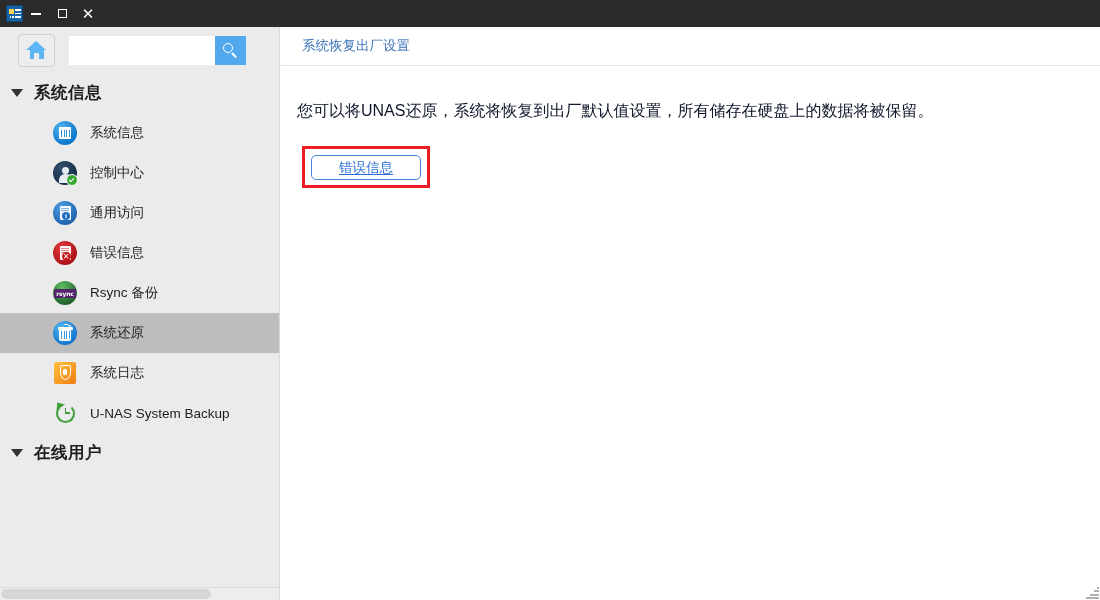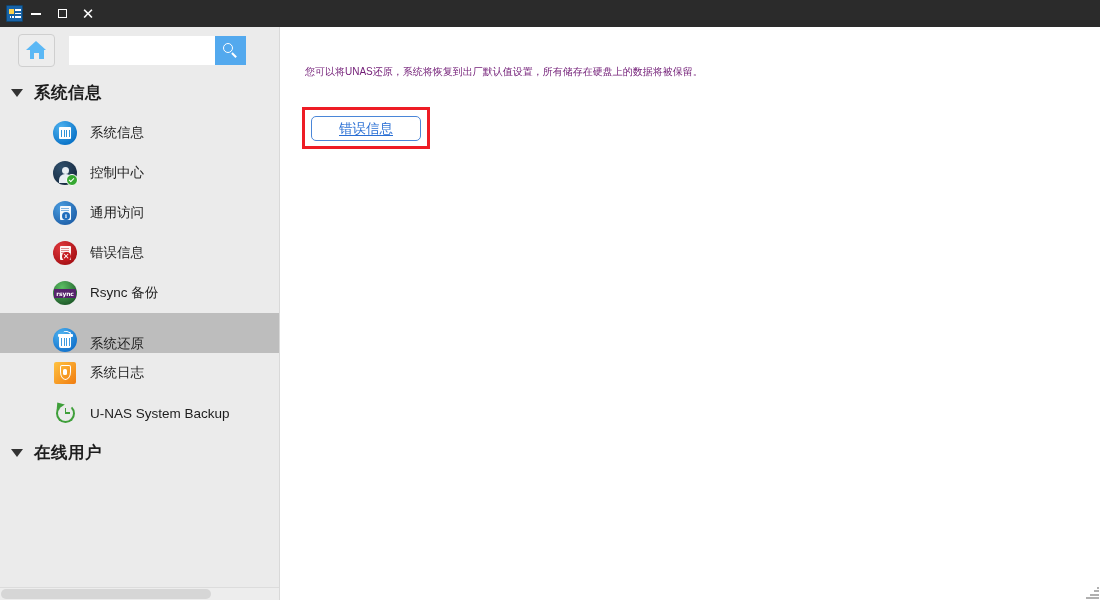--- a/index.html
+++ b/index.html
@@ -249,21 +249,20 @@
   .nav-item {
     display: flex;
     align-items: center;
     height: 40px;
     padding-left: 52px;
     box-sizing: border-box;
     cursor: default;
   }
   .nav-item.selected {
     background: #bdbdbd;
-    align-items: flex-end;
   }
   .nav-icon {
     width: 26px;
     height: 26px;
     flex: 0 0 auto;
     position: relative;
     margin-right: 12px;
   }
   .nav-label {
     font-size: 13.5px;
@@ -594,23 +593,23 @@
   }
   .main-header .title {
     color: #3b73b9;
     font-size: 13.5px;
   }
   .main-body {
     padding: 36px 0 0 0;
     box-sizing: border-box;
   }
   .desc {
-    color: #701a75;
-    font-size: 10px;
-    padding-left: 24px;
+    color: #0f172a;
+    font-size: 16px;
+    padding-left: 16px;
     line-height: 18px;
   }
 
   .btn-zone {
     position: relative;
     margin-top: 26px;
     padding-left: 21px;
     height: 60px;
     box-sizing: border-box;
   }
@@ -813,20 +812,23 @@
       </div>
 
     </div>
 
     <div class="sb-hscroll">
       <div class="sb-hthumb"></div>
     </div>
   </div>
 
   <div class="main">
+    <div class="main-header">
+      <span class="title">系统恢复出厂设置</span>
+    </div>
     <div class="main-body">
       <div class="desc">您可以将UNAS还原，系统将恢复到出厂默认值设置，所有储存在硬盘上的数据将被保留。</div>
       <div class="btn-zone">
         <div class="redbox"></div>
         <div class="restore-btn">
           <span>错误信息</span>
         </div>
       </div>
     </div>
   </div>

